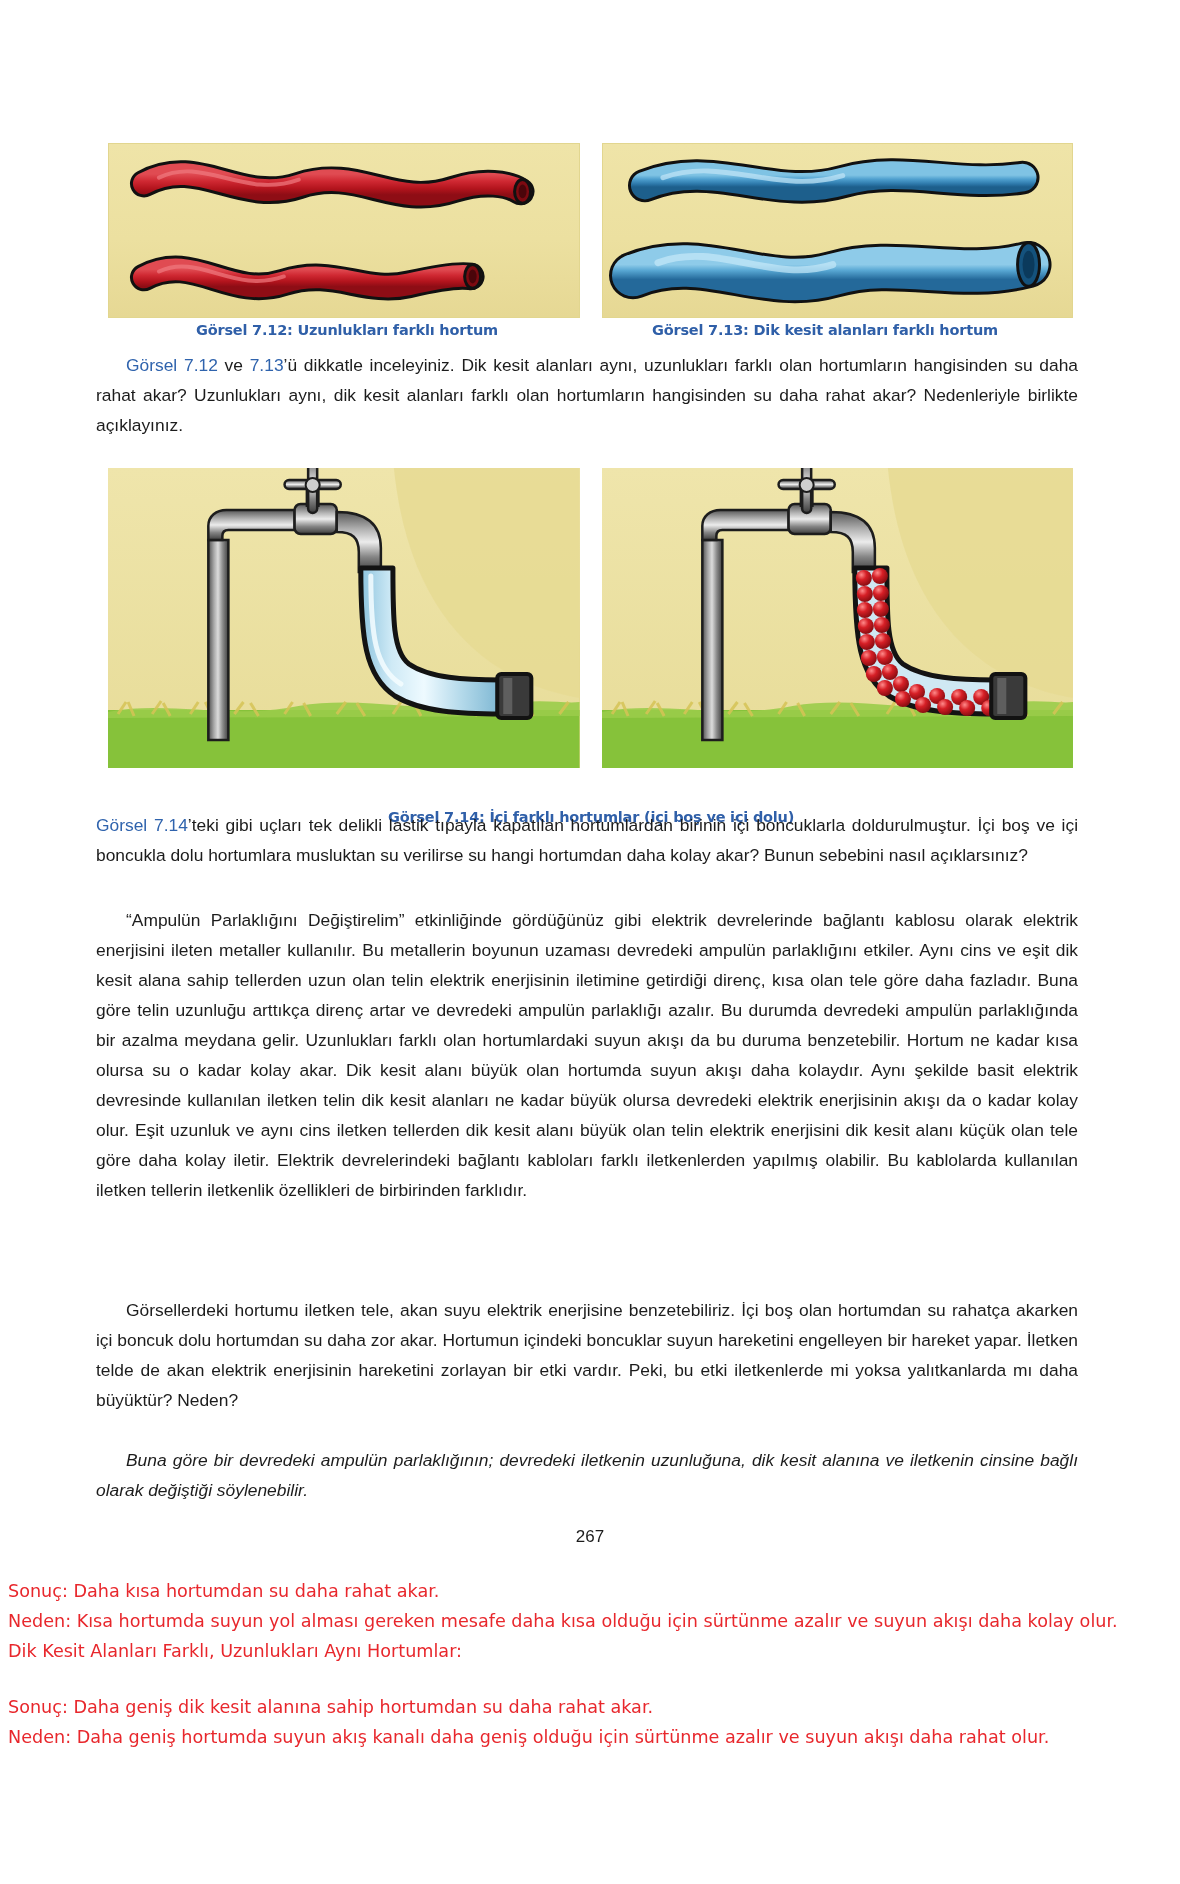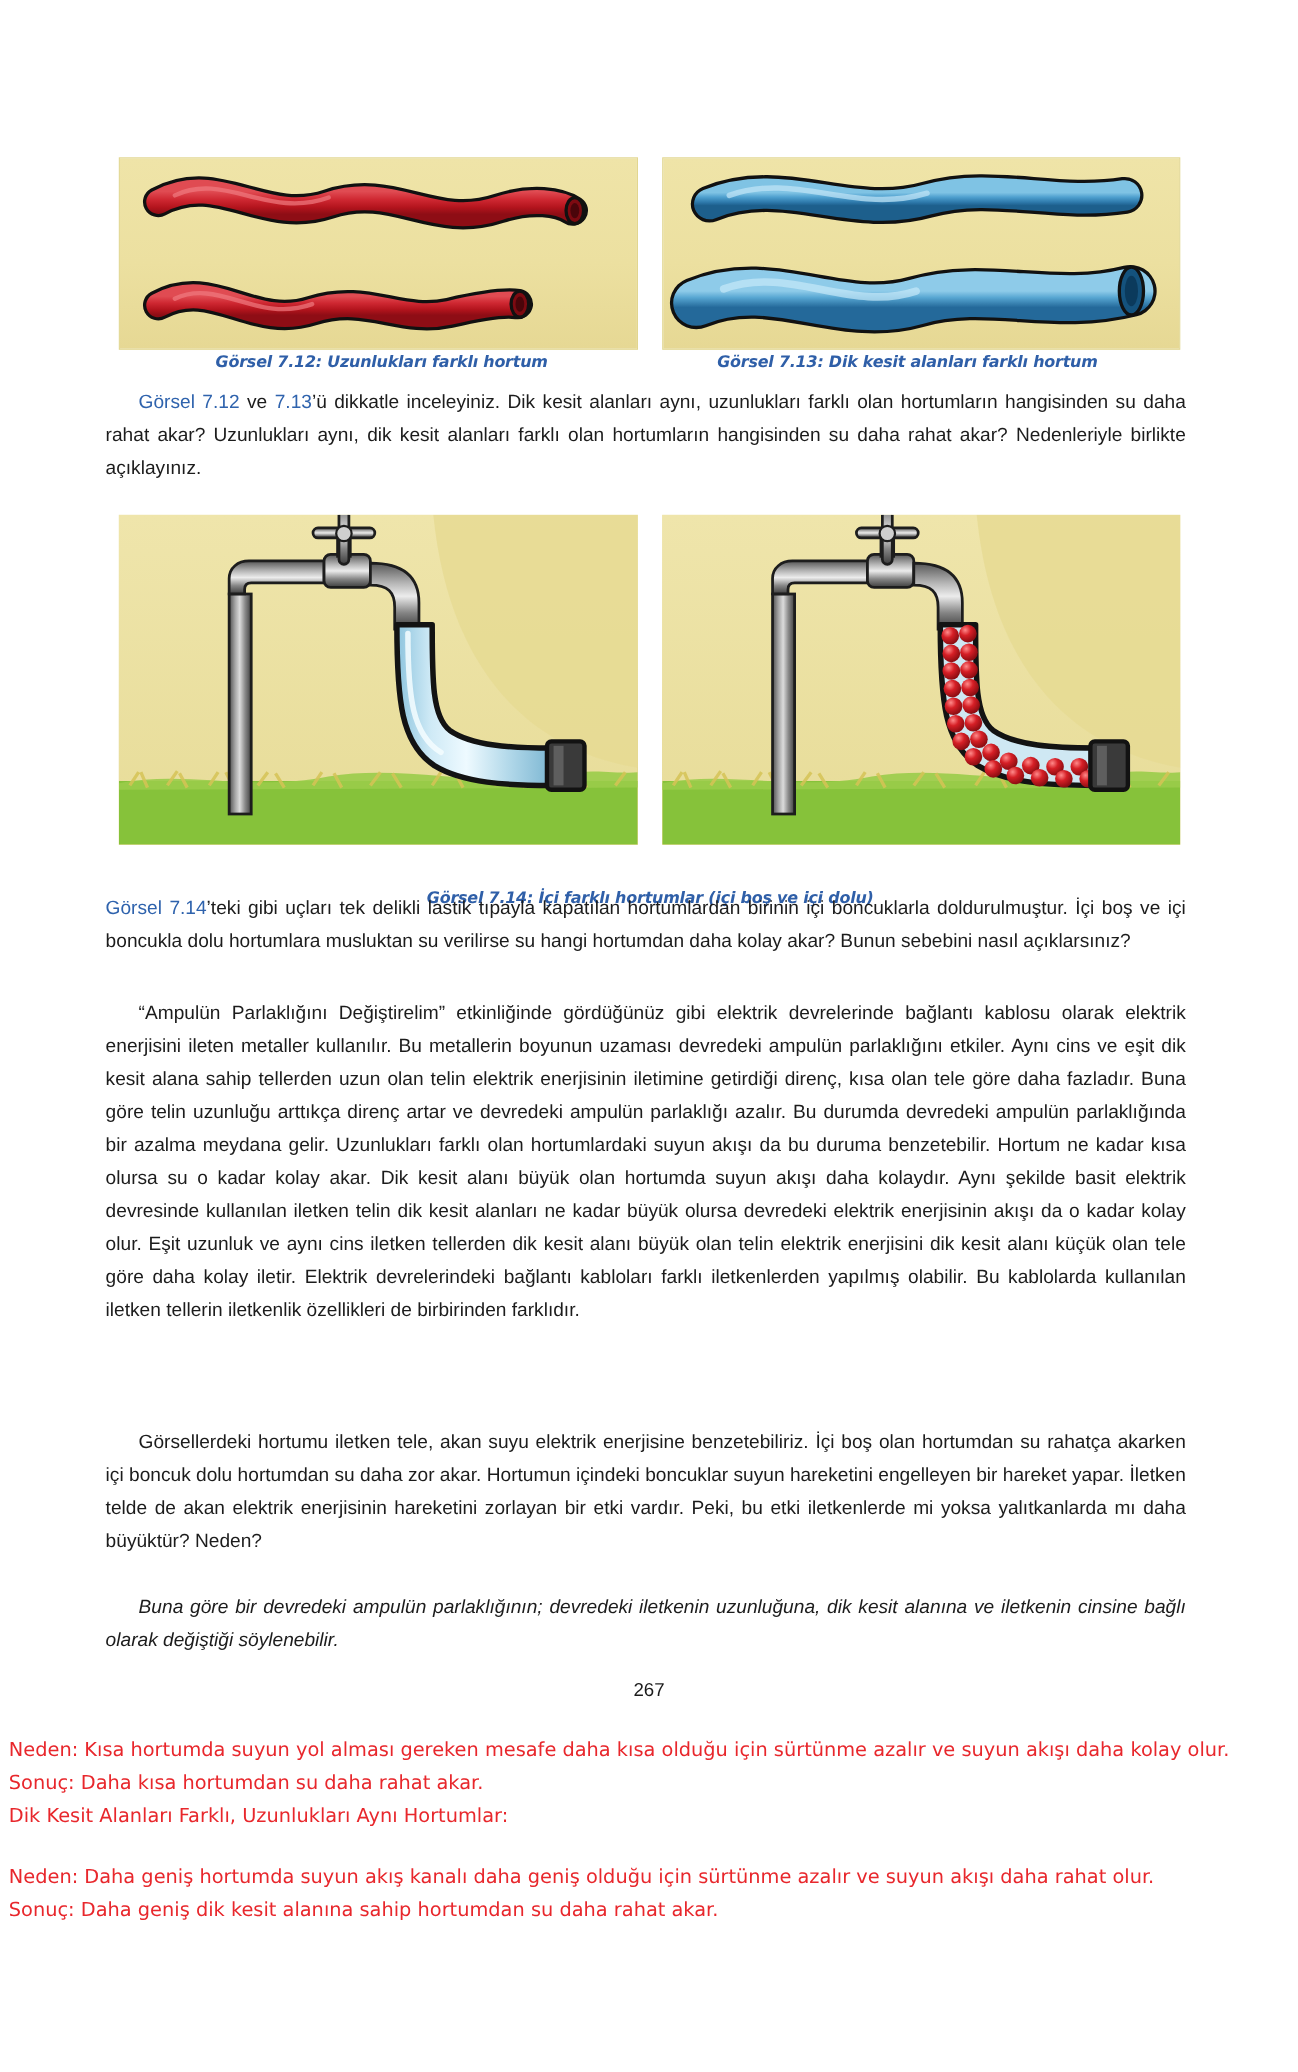--- a/index.html
+++ b/index.html
@@ -21,21 +21,21 @@
   }
   .fig-panel {
     position:relative; flex:1;
     background:linear-gradient(180deg,#efe4a8 0%, #ece0a0 55%, #e6d894 100%);
     border:1px solid #e2d68f;
     overflow:hidden;
   }
   .cap {
     position:absolute;
     font-family:"DejaVu Sans", sans-serif;
-    font-style:italic; font-weight:bold;
+    font-weight:bold;
     font-size:14.5px; color:#2f5fa8;
     letter-spacing:-0.2px;
     white-space:nowrap;
   }
   #cap712 { left:196px; top:322px; }
   #cap713 { left:652px; top:322px;text-align:right; }
   #cap714 { left:388px; top:809px;text-align:center; }
 
   
   .body-text {
@@ -293,21 +293,21 @@
   <div class="body-text" style="left:96px; top:905px; width:982px; text-indent:30px;">“Ampulün Parlaklığını Değiştirelim” etkinliğinde gördüğünüz gibi elektrik devrelerinde bağlantı kablosu olarak elektrik enerjisini ileten metaller kullanılır. Bu metallerin boyunun uzaması devredeki ampulün parlaklığını etkiler. Aynı cins ve eşit dik kesit alana sahip tellerden uzun olan telin elektrik enerjisinin iletimine getirdiği direnç, kısa olan tele göre daha fazladır. Buna göre telin uzunluğu arttıkça direnç artar ve devredeki ampulün parlaklığı azalır.  Bu durumda devredeki ampulün parlaklığında bir azalma meydana gelir. Uzunlukları farklı olan hortumlardaki suyun akışı da bu duruma benzetebilir. Hortum ne kadar kısa olursa su o kadar kolay akar. Dik kesit alanı büyük olan hortumda suyun akışı daha kolaydır. Aynı şekilde basit elektrik devresinde kullanılan iletken telin dik kesit alanları ne kadar büyük olursa devredeki elektrik enerjisinin akışı da o kadar kolay olur. Eşit uzunluk ve aynı cins iletken tellerden dik kesit alanı büyük olan telin elektrik enerjisini dik kesit alanı küçük olan tele göre daha kolay iletir. Elektrik devrelerindeki bağlantı kabloları farklı iletkenlerden yapılmış olabilir. Bu kablolarda kullanılan iletken tellerin iletkenlik özellikleri de birbirinden farklıdır.</div>
 
   <div class="body-text" style="left:96px; top:1295px; width:982px; text-indent:30px;">Görsellerdeki hortumu iletken tele, akan suyu elektrik enerjisine benzetebiliriz. İçi boş olan hortumdan su rahatça akarken içi boncuk dolu hortumdan su daha zor akar. Hortumun içindeki boncuklar suyun hareketini engelleyen bir hareket yapar. İletken telde de akan elektrik enerjisinin hareketini zorlayan bir etki vardır. Peki, bu etki iletkenlerde mi yoksa yalıtkanlarda mı daha büyüktür? Neden?</div>
 
   <div class="body-text" style="left:96px; top:1445px; width:982px; text-indent:30px;font-style:italic;">Buna göre bir devredeki ampulün parlaklığının; devredeki iletkenin uzunluğuna, dik kesit alanına ve iletkenin cinsine bağlı olarak değiştiği söylenebilir.</div>
 
   <div class="pagenum" style="top:1527px;">267</div>
 
   <div class="red-block" style="top:1550px;">
     <div class="red-gap"></div>
+    <span class="red-line">Sonuç: Daha kısa hortumdan su daha rahat akar.</span>
     <span class="red-line">Neden: Kısa hortumda suyun yol alması gereken mesafe daha kısa olduğu için sürtünme azalır ve suyun akışı daha kolay olur.</span>
-    <span class="red-line">Sonuç: Daha kısa hortumdan su daha rahat akar.</span>
     <span class="red-line">Dik Kesit Alanları Farklı, Uzunlukları Aynı Hortumlar:</span>
     <div class="red-gap"></div>
+    <span class="red-line">Sonuç: Daha geniş dik kesit alanına sahip hortumdan su daha rahat akar.</span>
     <span class="red-line">Neden: Daha geniş hortumda suyun akış kanalı daha geniş olduğu için sürtünme azalır ve suyun akışı daha rahat olur.</span>
-    <span class="red-line">Sonuç: Daha geniş dik kesit alanına sahip hortumdan su daha rahat akar.</span>
   </div>
 
 </div>
 
 </body></html>

